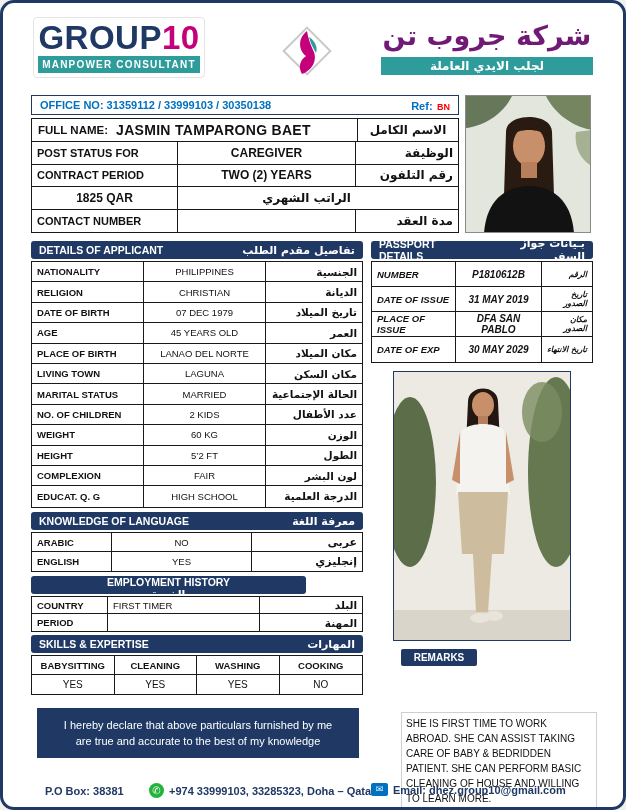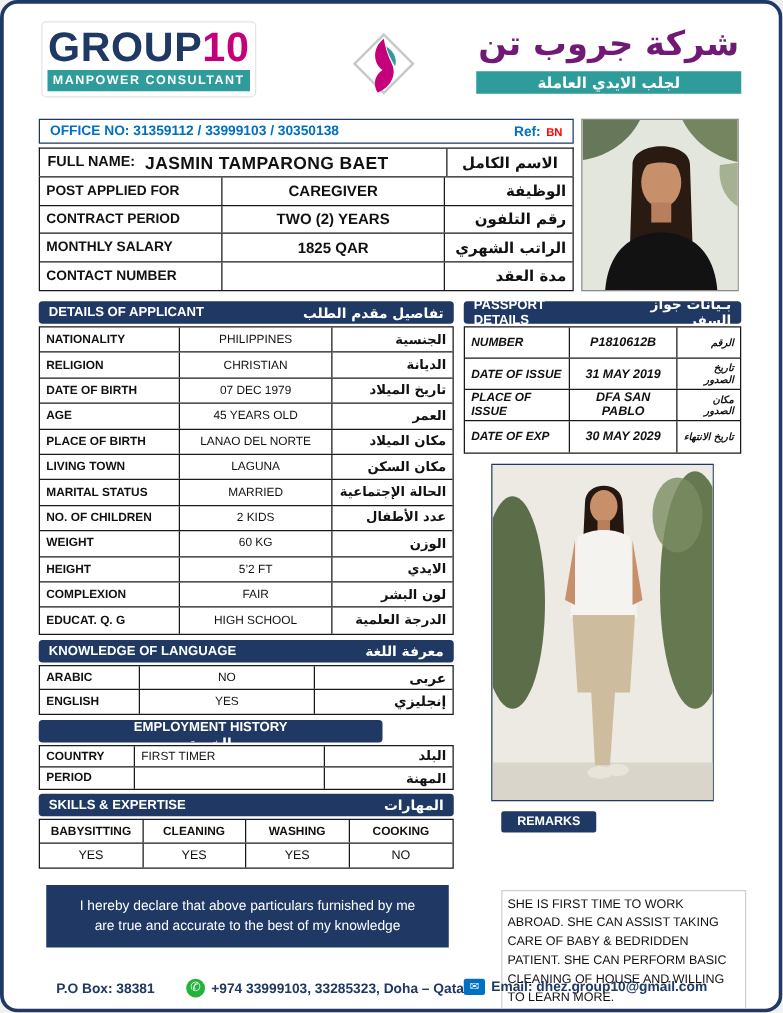--- a/index.html
+++ b/index.html
@@ -152,31 +152,30 @@
   <div class="name-row">
     <div class="name-cell">
       <span class="name-label">FULL NAME:</span>
       <span class="name-value">JASMIN TAMPARONG BAET</span>
     </div>
     <div class="name-ar">الاسم الكامل</div>
   </div>
 
   <div class="tbl app-table">
     <div class="tr">
-      <div class="td lbl">POST APPLIED FOR</div>
+      <div class="td lbl">POST STATUS FOR</div>
       <div class="td val">CAREGIVER</div>
       <div class="td arc">الوظيفة</div>
     </div>
     <div class="tr">
       <div class="td lbl">CONTRACT PERIOD</div>
       <div class="td val">TWO (2) YEARS</div>
       <div class="td arc">رقم التلفون</div>
     </div>
     <div class="tr">
-      <div class="td lbl">MONTHLY SALARY</div>
       <div class="td val">1825 QAR</div>
       <div class="td arc">الراتب الشهري</div>
     </div>
     <div class="tr">
       <div class="td lbl">CONTACT NUMBER</div>
       <div class="td val"></div>
       <div class="td arc">مدة العقد</div>
     </div>
   </div>
 
@@ -226,21 +225,21 @@
       <div class="td arc">عدد الأطفال</div>
     </div>
     <div class="tr">
       <div class="td lbl">WEIGHT</div>
       <div class="td val">60 KG</div>
       <div class="td arc">الوزن</div>
     </div>
     <div class="tr">
       <div class="td lbl">HEIGHT</div>
       <div class="td val">5’2 FT</div>
-      <div class="td arc">الايدي</div>
+      <div class="td arc">الطول</div>
     </div>
     <div class="tr">
       <div class="td lbl">COMPLEXION</div>
       <div class="td val">FAIR</div>
       <div class="td arc">لون البشر</div>
     </div>
     <div class="tr">
       <div class="td lbl">EDUCAT. Q. G</div>
       <div class="td val">HIGH SCHOOL</div>
       <div class="td arc">الدرجة العلمية</div>

